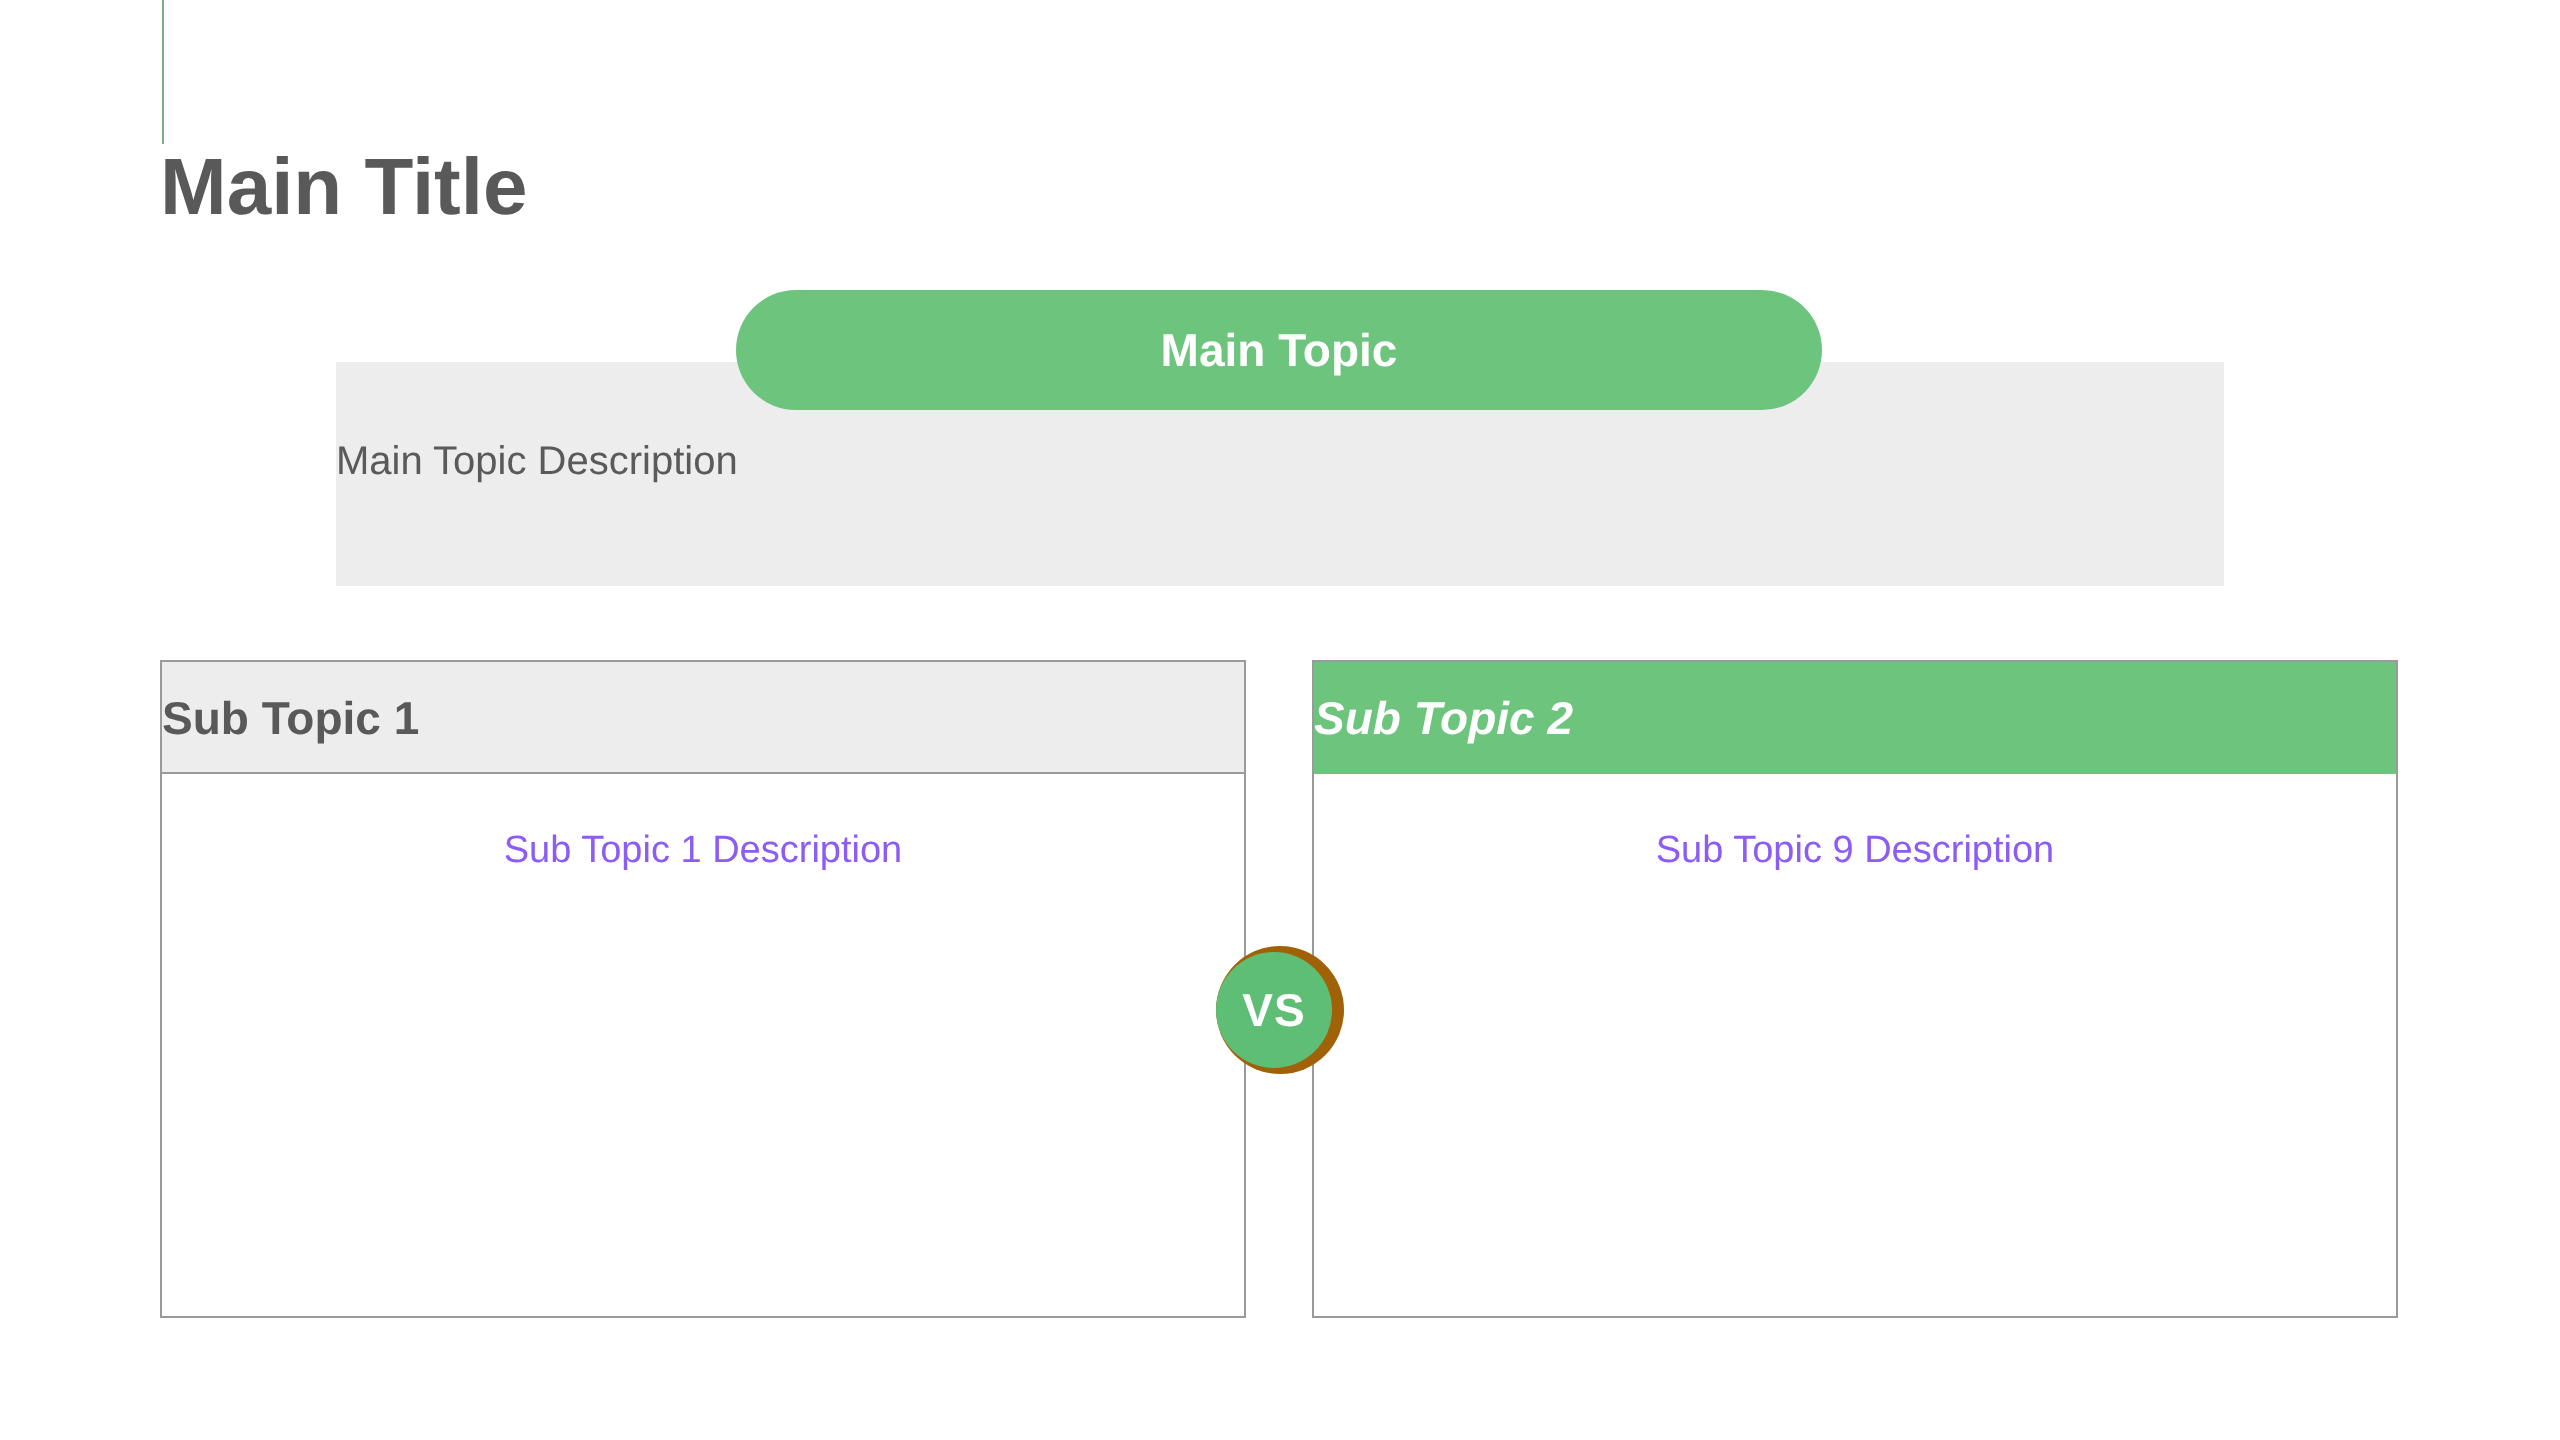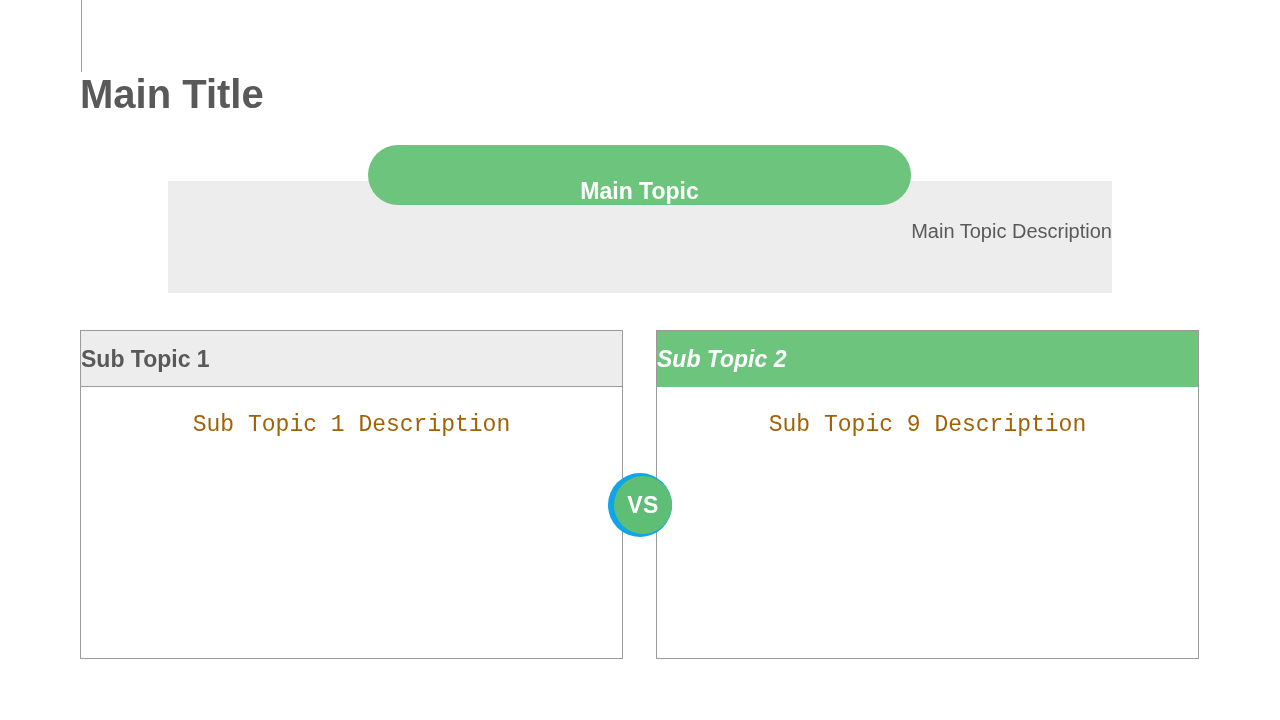--- a/index.html
+++ b/index.html
@@ -51,37 +51,37 @@
     top: 181px;
     width: 944px;
     height: 112px;
     background: #EDEDED;
   }
   .main-panel-desc {
     position: absolute;
     left: 0;
     right: 0;
     top: 37px;
-    text-align: right;
+    text-align: left;
     font-size: 20px;
     color: #5A5A5A;
     line-height: 26px;
   }
 
   
   .main-pill {
     position: absolute;
     left: 368px;
     top: 145px;
     width: 543px;
     height: 60px;
     background: #6CC47D;
     border-radius: 30px;
     display: flex;
-    align-items: flex-end;
+    align-items: center;
     justify-content: center;
   }
   .main-pill-label {
     font-size: 23px;
     font-weight: bold;
     color: #FFFFFF;
     line-height: 28px;
   }
 
   
@@ -118,38 +118,37 @@
   .card-header.green .card-header-label { color: #FFFFFF; }
 
   .card-body {
     position: relative;
     height: 271px;
     padding-top: 26px;
     box-sizing: border-box;
     text-align: center;
   }
   .card-body-desc {
-    font-size: 23px;
-    color: #a16207;
+    font-size: 19px;
+    color: #8b5cf6;
     line-height: 25px;
-    font-family: Liberation Mono, monospace;
   }
 
   
   .vs-badge {
     position: absolute;
     left: 608px;
     top: 473px;
     width: 64px;
     height: 64px;
     border-radius: 50%;
-    background: #0ea5e9;
-    display: flex;
-    align-items: center;
-    justify-content: flex-end;
+    background: #a16207;
+    display: flex;
+    align-items: center;
+    justify-content: flex-start;
   }
   .vs-circle {
     width: 58px;
     height: 58px;
     border-radius: 50%;
     background: #5FBE76;
     display: flex;
     align-items: center;
     justify-content: center;
   }

